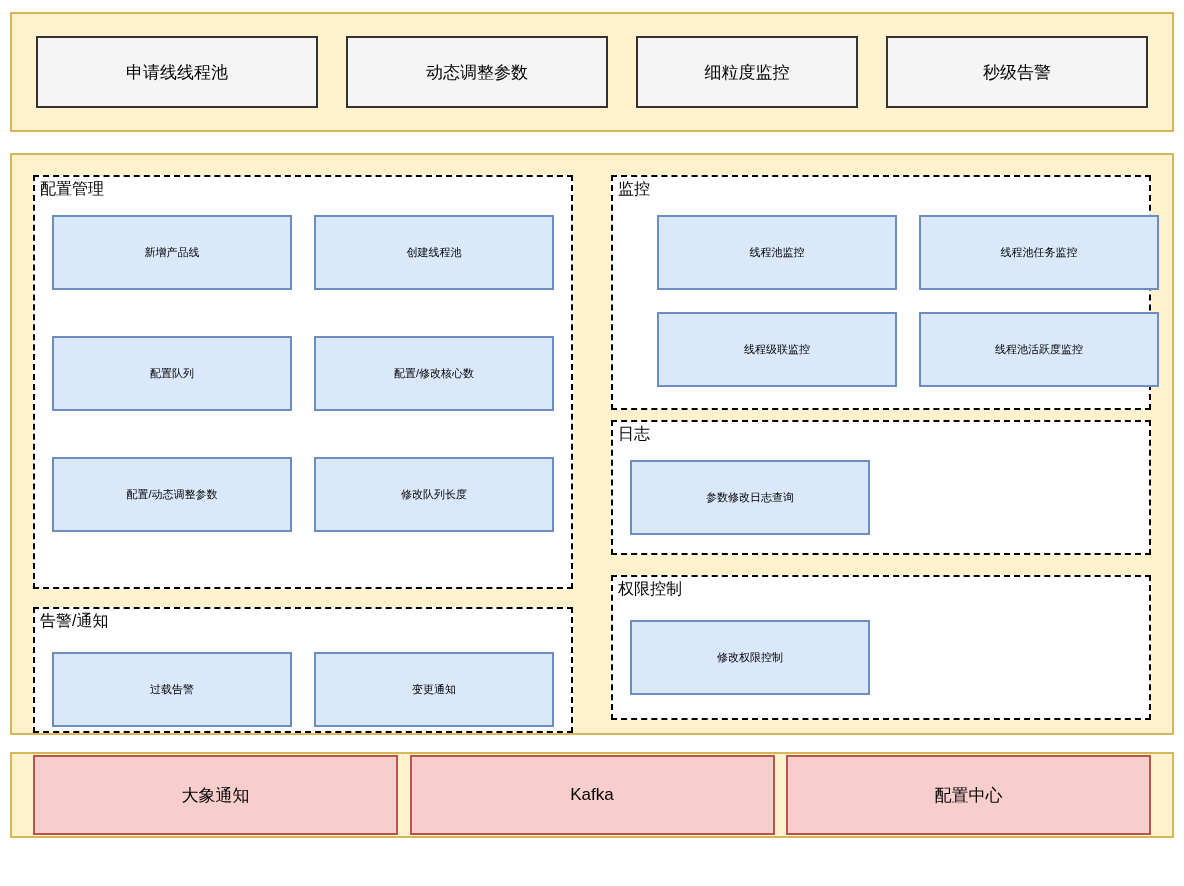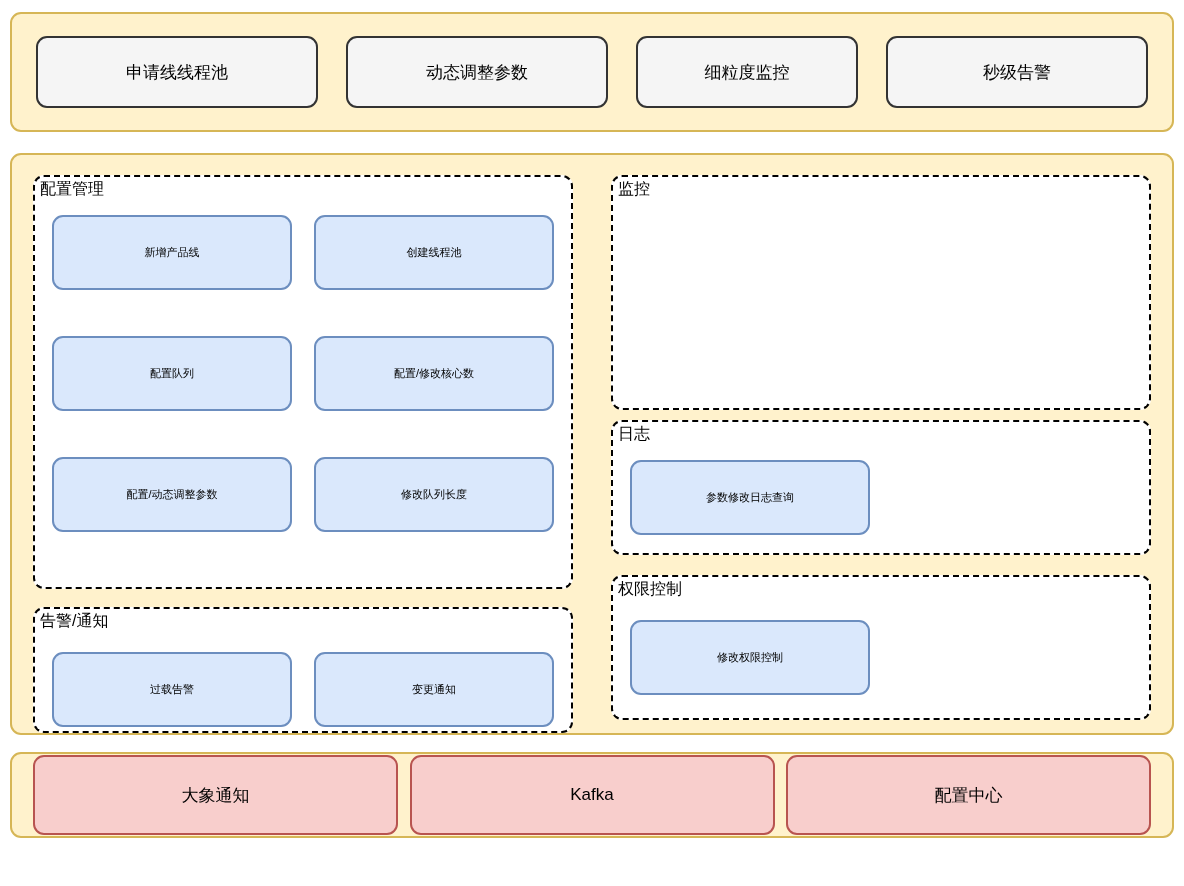--- a/index.html
+++ b/index.html
@@ -1,15 +1,15 @@
 <!DOCTYPE html>
 <html style="--band-bg: #fff2cc; --band-border: #d6b656; --box-blue-bg: #dae8fc; --box-blue-border: #6c8ebf; --box-pink-bg: #f8cecc; --box-pink-border: #b85450; --box-gray-bg: #f5f5f5; --box-gray-border: #333333; --group-border: #000000;"><head>
 <meta charset="utf-8">
 <style>
-  * { box-sizing: border-box; margin: 0; padding: 0; border-radius: 11px; }
+  * { box-sizing: border-box; margin: 0; padding: 0; }
   html, body { background: #ffffff; }
   body {
     font-family: "Liberation Sans", "DejaVu Sans", sans-serif;
     color: #000;
   }
   .page {
     width: 1184px;
     height: 886px;
     background: #ffffff;
     padding: 12px 10px;
@@ -146,20 +146,26 @@
           <div class="blue-box">变更通知</div>
         </div>
       </div>
 
     </div>
 
     <div class="col">
 
       <div class="group g-monitor">
         <div class="group-title">监控</div>
+        <div class="grid-2">
+          <div class="blue-box">线程池监控</div>
+          <div class="blue-box">线程池任务监控</div>
+          <div class="blue-box">线程级联监控</div>
+          <div class="blue-box">线程池活跃度监控</div>
+        </div>
       </div>
 
       <div class="group g-log">
         <div class="group-title">日志</div>
         <div class="grid-2">
           <div class="blue-box">参数修改日志查询</div>
         </div>
       </div>
 
       <div class="group g-perm">

